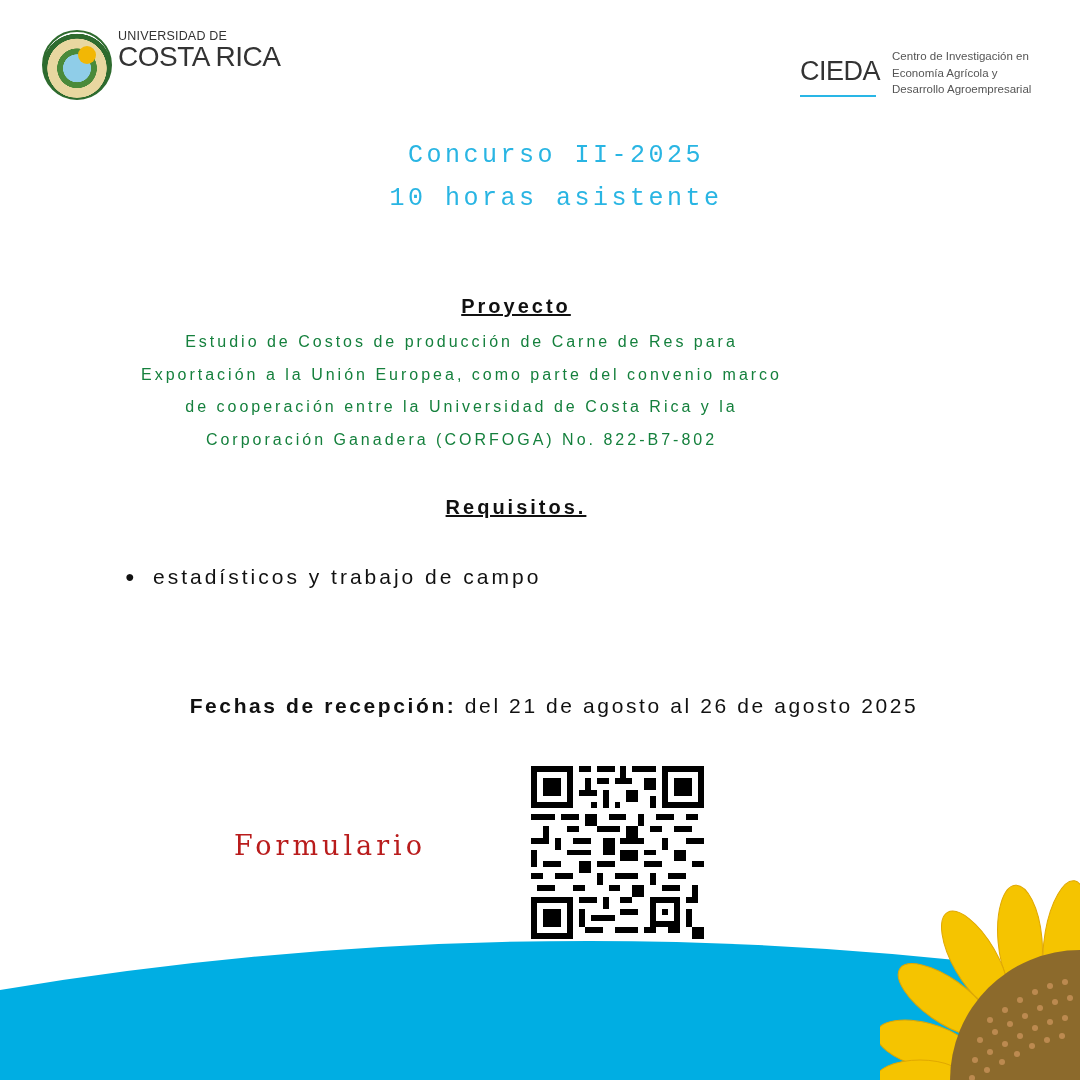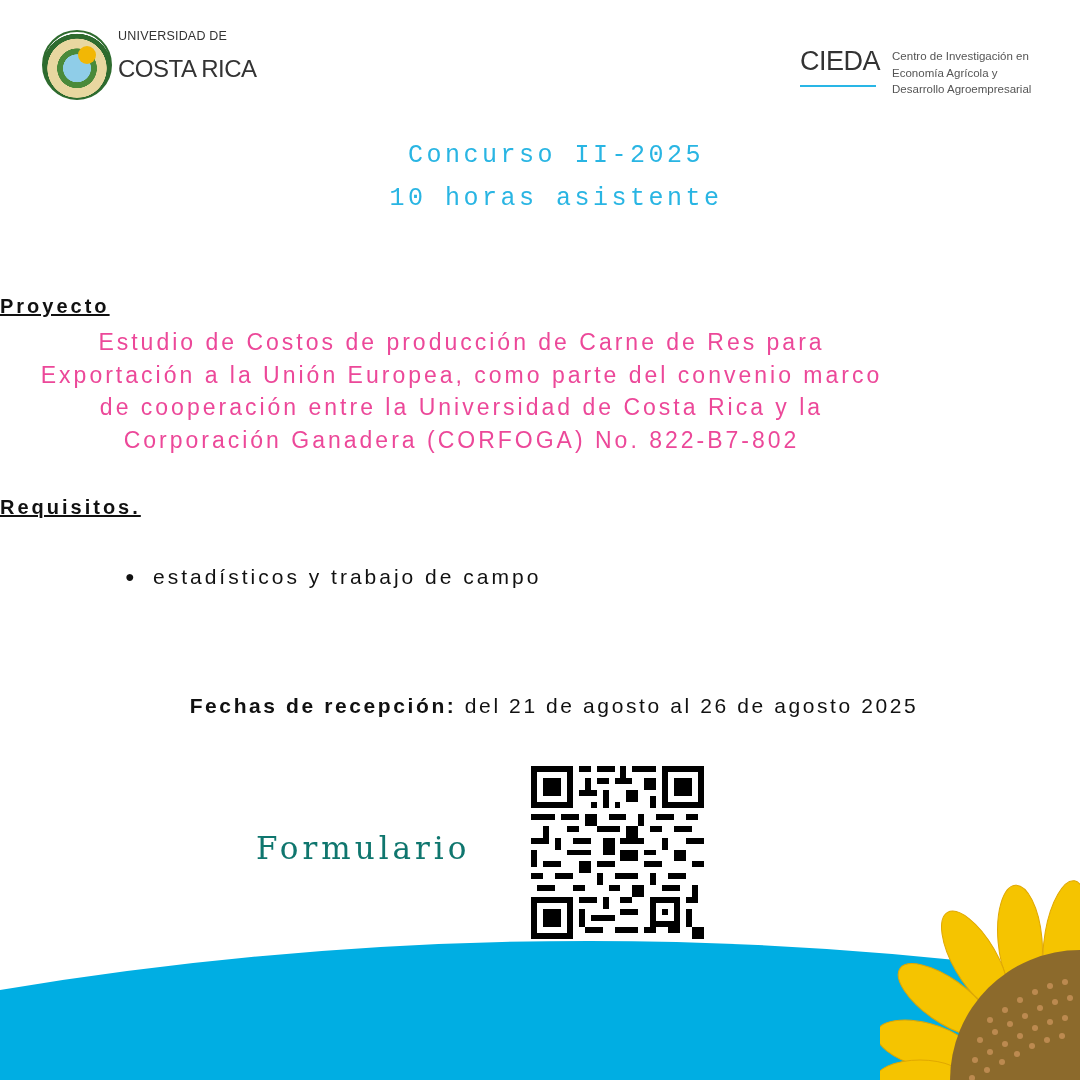--- a/index.html
+++ b/index.html
@@ -12,56 +12,56 @@
     width: 70px; height: 70px; border-radius: 50%;
     background: radial-gradient(circle at 50% 55%, #8fcde8 0 28%, #4a8a3a 29% 40%, #e8d7a0 41% 60%, #2e6b2e 61% 70%, #ffffff 71% 100%);
     border: 2px solid #2e6b2e; box-sizing: border-box; position: relative;
   }
   .ucr-seal::after {
     content: ""; position: absolute; left: 34px; top: 14px; width: 18px; height: 18px; border-radius: 50%;
     background: #f2b705;
   }
   .ucr-text { margin-left: 6px; color: #333; line-height: 1; }
   .ucr-line1 { font-size: 12.5px; letter-spacing: 0.2px; }
-  .ucr-line2 { font-size: 24px; letter-spacing: -0.5px; margin-top: 14px; }
+  .ucr-line2 { font-size: 28px; letter-spacing: -0.5px; margin-top: 0; }
 
   .logo-cieda { position: absolute; left: 800px; top: 48px; display: flex; align-items: flex-start; }
   .cieda-mark { position: relative; }
-  .cieda-word { font-size: 27px; color: #333; letter-spacing: -0.5px; line-height: 1; }
+  .cieda-word { font-size: 27px; color: #333; letter-spacing: -0.5px; line-height: 1; margin-top: 10px; }
   .cieda-underline { width: 76px; height: 2px; background: #29b6e6; margin-top: 10px; }
   .cieda-desc { margin-left: 12px; font-size: 11.5px; color: #555; line-height: 1.45; }
   .cieda-desc .b { font-weight: normal; }
 
   .title-block {
     position: absolute; left: 16px; width: 1080px; top: 134px; text-align: center;
     font-family: Liberation Mono, monospace; color: #29b5e3; font-size: 25px; letter-spacing: 3.5px; line-height: 43px;
   }
 
   .section-heading {
-    position: absolute; left: 0; width: 1032px; text-align: left;
+    position: absolute; left: 0; width: 1032px; text-align: center;
     font-weight: bold; font-size: 20px; letter-spacing: 3px; text-decoration: underline; color: #111;
   }
   .project-heading { top: 295px; }
   .req-heading { top: 496px; }
 
   .project-body {
     position: absolute; left: 0; width: 923px; top: 326px; text-align: center;
-    font-size: 23px; letter-spacing: 3px; line-height: 32.5px; color: #ec4899;
+    font-size: 16px; letter-spacing: 3px; line-height: 32.5px; color: #15803d;
   }
 
   .req-list { position: absolute; left: 125px; top: 561px; font-size: 21px; letter-spacing: 3px; line-height: 32px; }
   .req-item { display: flex; }
   .bullet { width: 28px; font-size: 16px; }
 
   .dates { position: absolute; left: 0; width: 1108px; top: 694px; text-align: center; font-size: 21px; letter-spacing: 2.6px; }
   .dates .label { font-weight: bold; }
 
   .form-label {
-    position: absolute; left: 256px; top: 830px;
-    font-family: "DejaVu Serif", serif; color: #0f766e; font-size: 31px; letter-spacing: 4px;
+    position: absolute; left: 234px; top: 830px;
+    font-family: "DejaVu Serif", serif; color: #b91c1c; font-size: 27px; letter-spacing: 4px;
   }
   .qr { position: absolute; left: 530px; top: 766px; width: 175px; height: 173px; }
 
   .wave { position: absolute; left: 0; top: 940px; width: 1080px; height: 140px; }
   .sunflower { position: absolute; left: 880px; top: 880px; width: 200px; height: 200px; }
 </style>
 </head>
 <body>
 
 <div class="logo-ucr">

